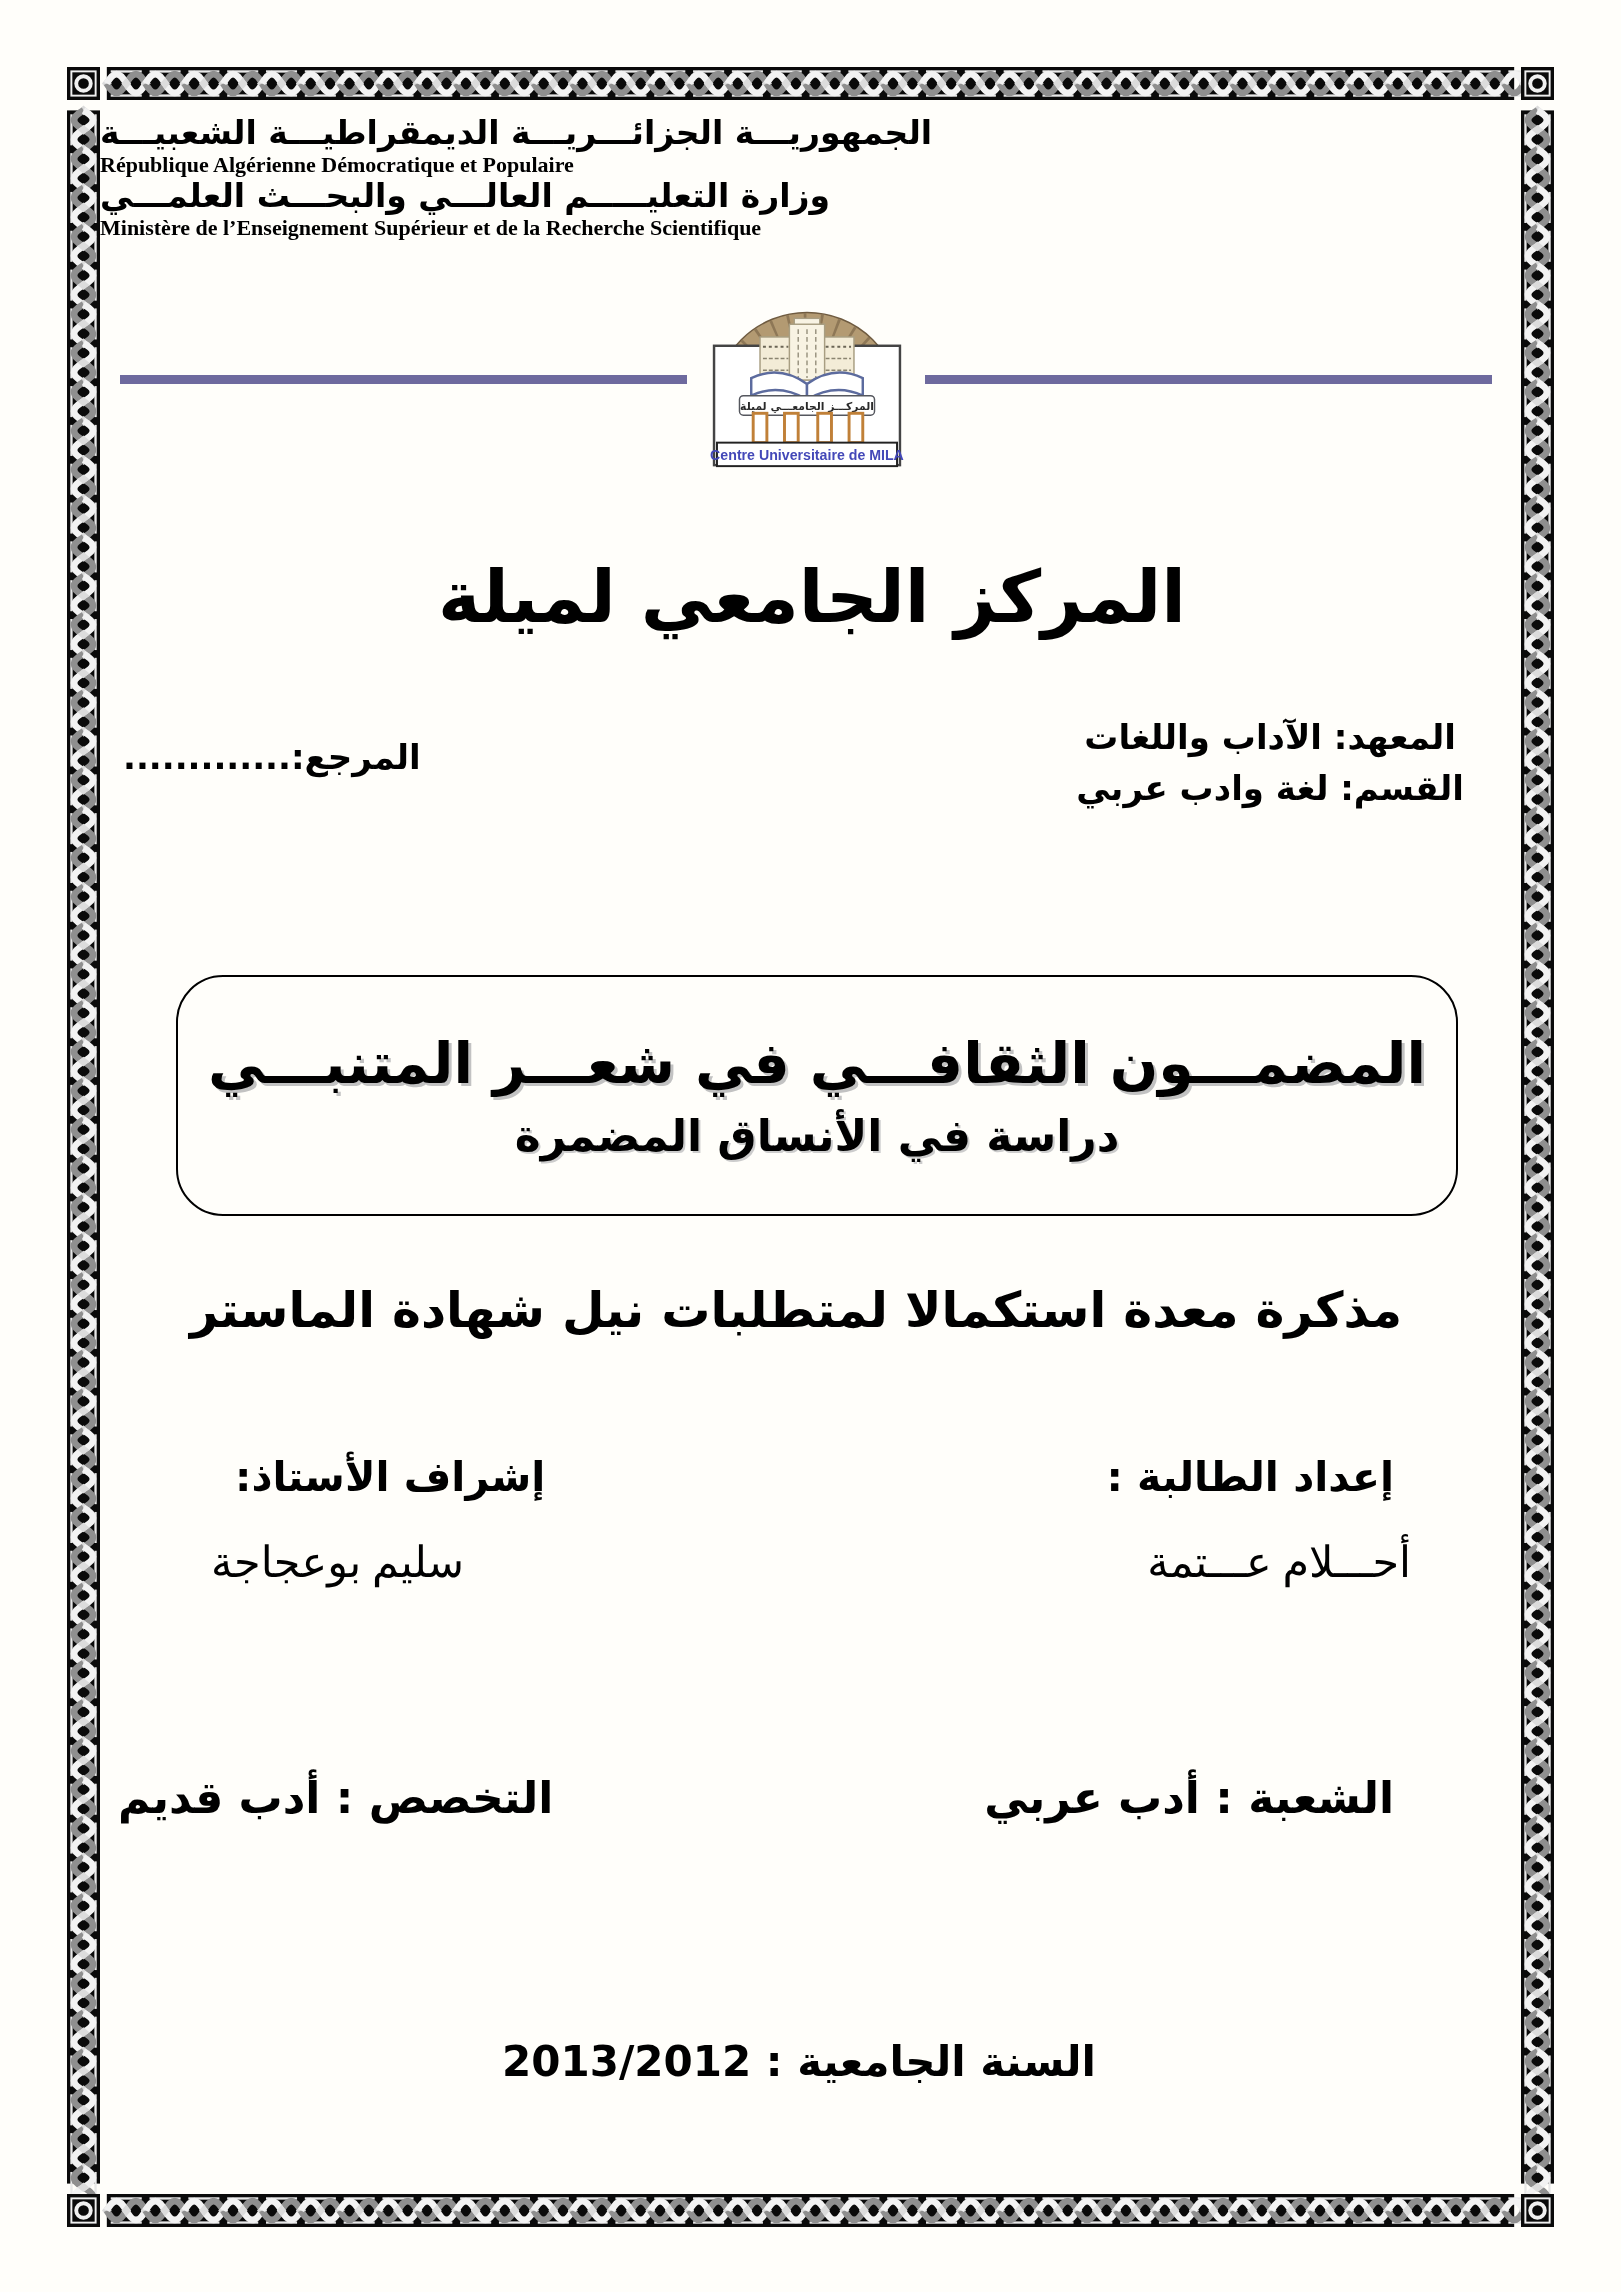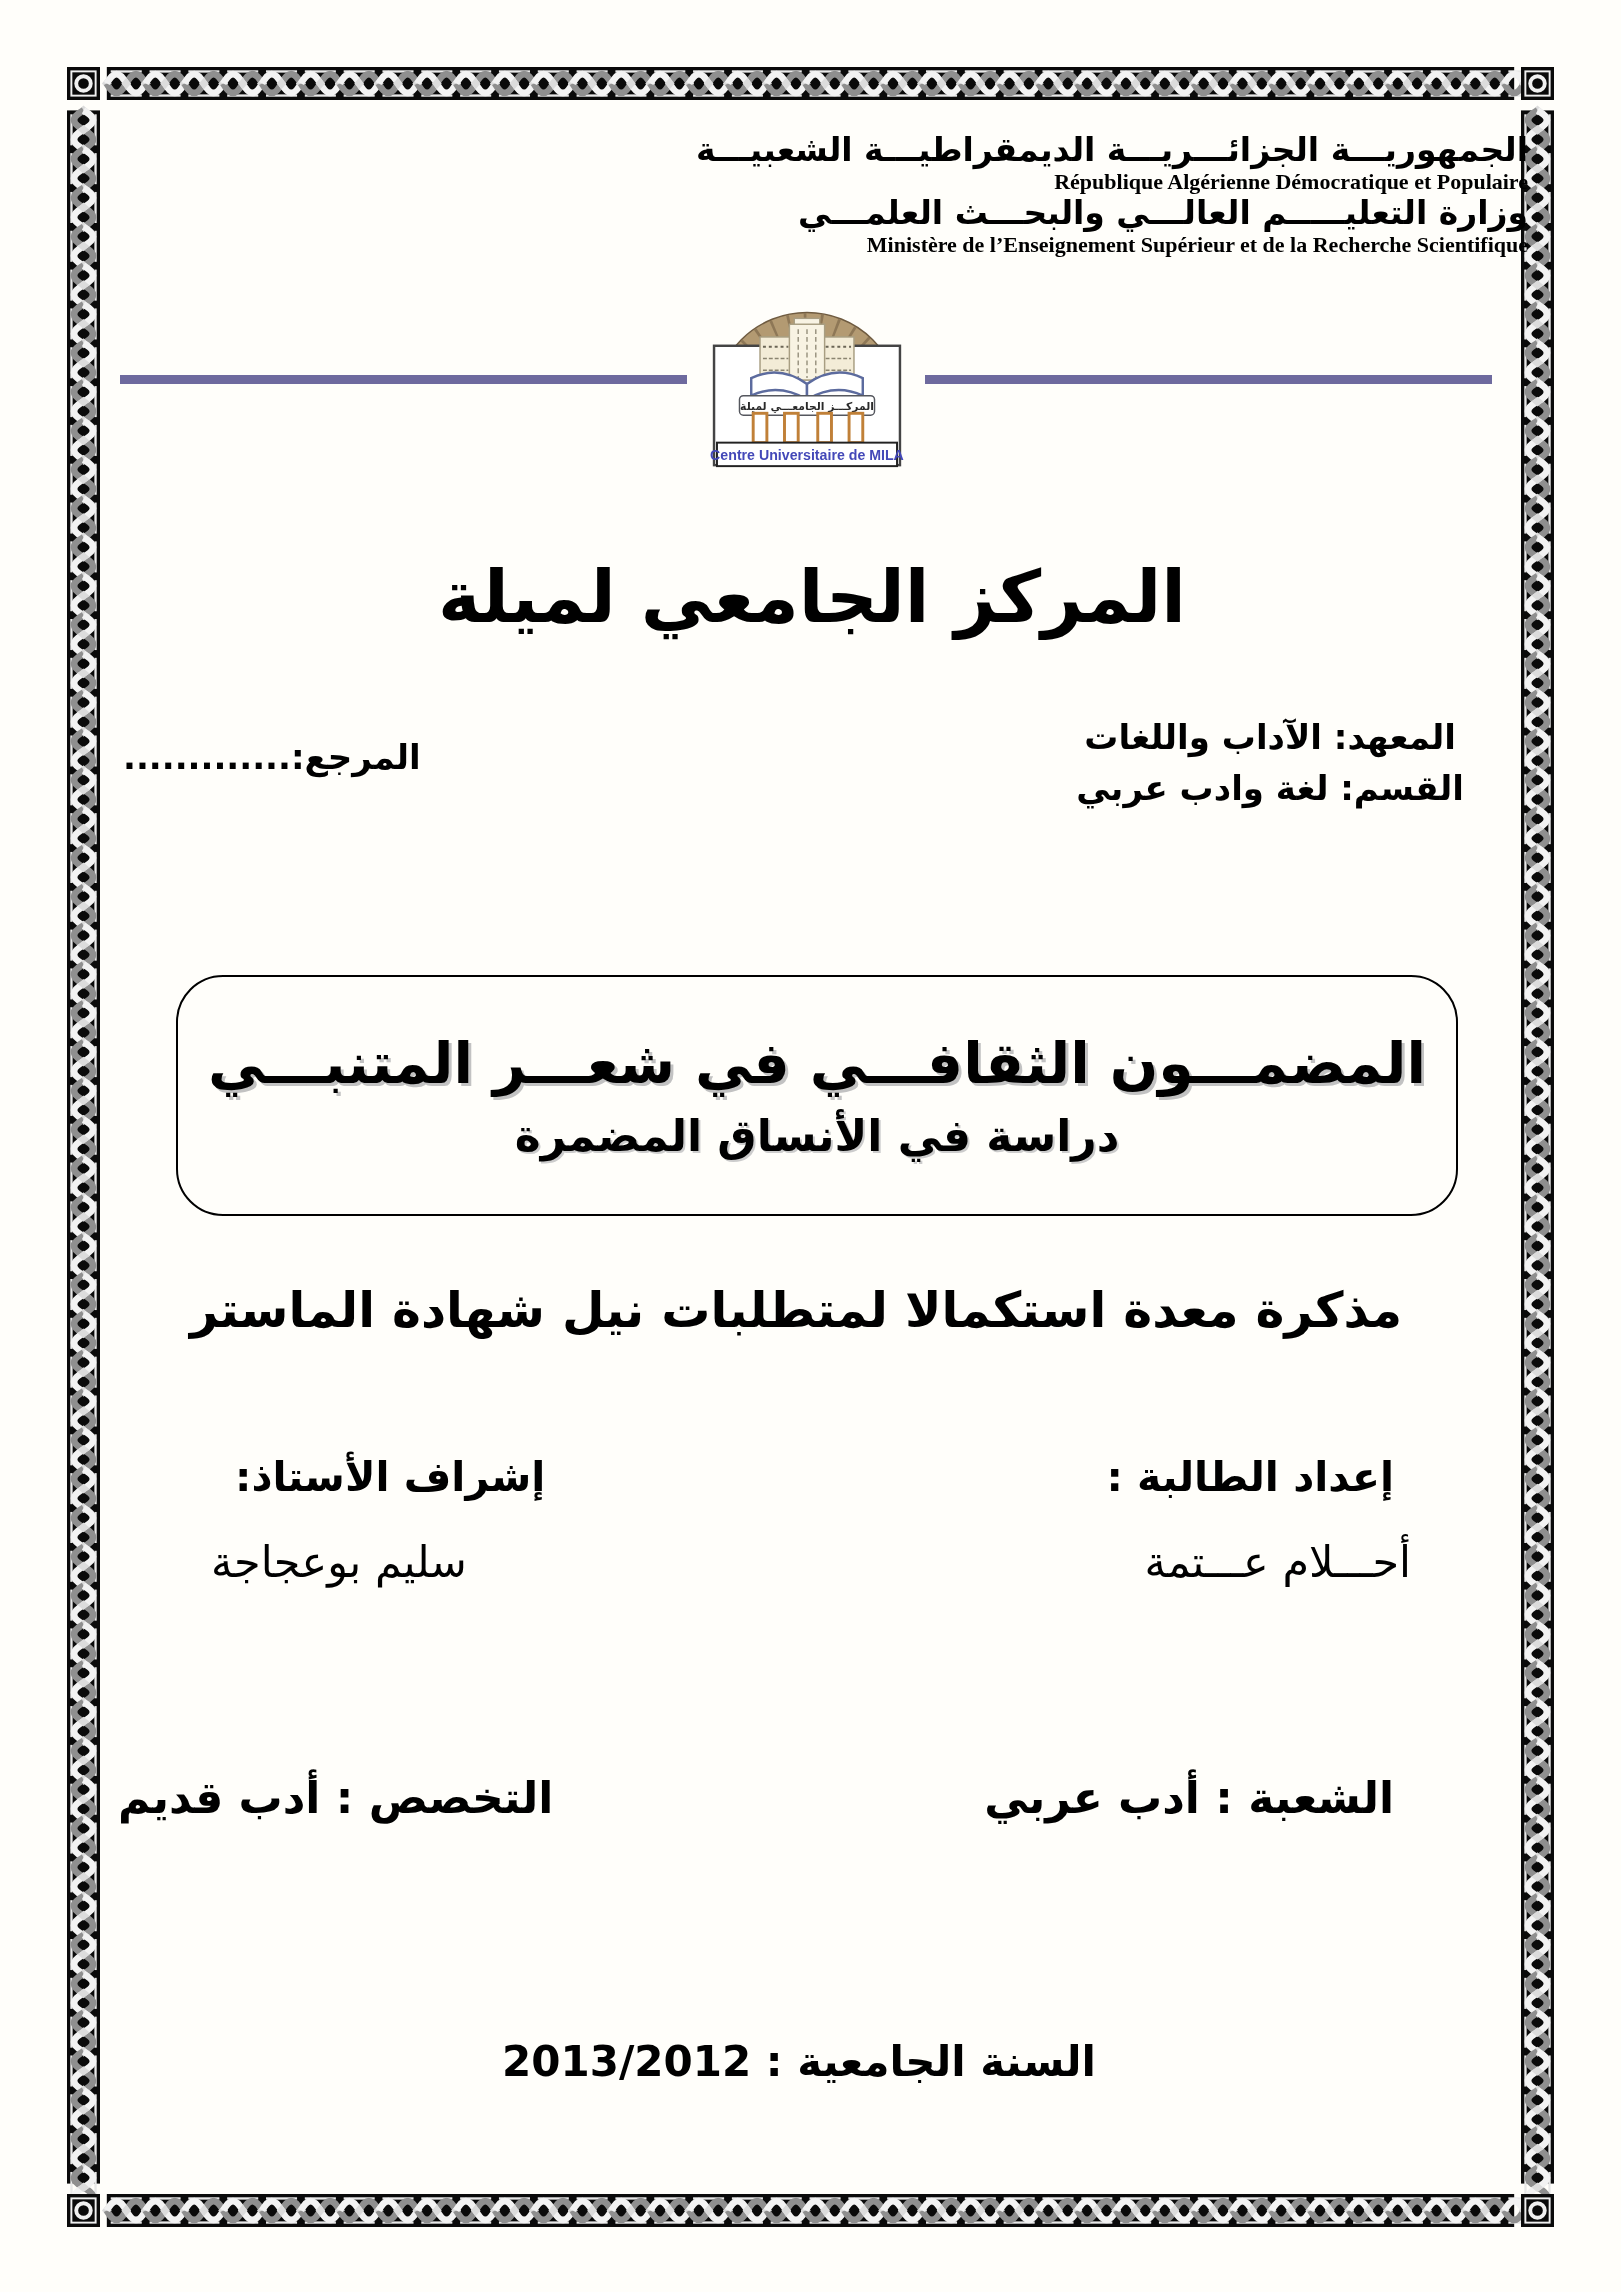--- a/index.html
+++ b/index.html
@@ -4,21 +4,21 @@
 <style>
   html,body{margin:0;padding:0;background:#ffffff;}
   .page{
     position:relative;width:1621px;height:2293px;
     background:#fffefa;color:#000;overflow:hidden;
     font-family:"DejaVu Sans",sans-serif;
   }
   .strip{position:absolute;display:block;}
   .corner{position:absolute;width:33px;height:33px;display:block;}
 
-  .hdr{position:absolute;left:100px;top:132px;width:1392px;text-align:right;margin-left:36px;}
+  .hdr{position:absolute;left:100px;top:115px;width:1392px;text-align:left;}
   .hdr .ar{direction:rtl;font-size:33px;font-weight:700;line-height:1.12;}
   .hdr .fr{font-family:"Liberation Serif",serif;font-size:22px;font-weight:700;line-height:1.18;}
 
   .rule{position:absolute;top:375px;height:8.8px;}
   .rule-left{left:120px;width:567px;}
   .rule-right{left:925px;width:567px;}
 
   .logo-svg{position:absolute;left:704px;top:290px;}
 
   .univ-title{
@@ -36,21 +36,21 @@
     display:flex;flex-direction:column;align-items:center;justify-content:center;gap:13.7px;
     background:transparent;
   }
   .title-main{direction:rtl;font-size:57px;font-weight:700;text-shadow:2.9px 2.9px 0 #c2c2c2;}
   .title-sub{direction:rtl;font-size:44px;font-weight:700;text-shadow:2px 2px 0 #cccccc;}
 
   .note-line{position:absolute;left:100px;top:1282px;width:1392px;text-align:center;
     direction:rtl;font-size:49px;font-weight:700;}
 
   .p-label{position:absolute;direction:rtl;font-size:41px;font-weight:700;}
-  .p-name{position:absolute;direction:rtl;font-size:43px;font-weight:400;}
+  .p-name{position:absolute;direction:rtl;font-size:43px;font-weight:400;font-family:Liberation Serif, serif;}
   .student-label{right:227px;top:1453px;text-align:right;}
   .supervisor-label{left:235px;top:1453px;}
   .student-name{right:210px;top:1537px;text-align:right;}
   .supervisor-name{left:211px;top:1537px;}
 
   .field{position:absolute;direction:rtl;font-size:44px;font-weight:700;}
   .field-branch{right:227px;top:1772px;text-align:right;}
   .field-specialty{left:118px;top:1772px;}
 
   .year-line{position:absolute;left:100px;top:2037px;width:1392px;text-align:center;

